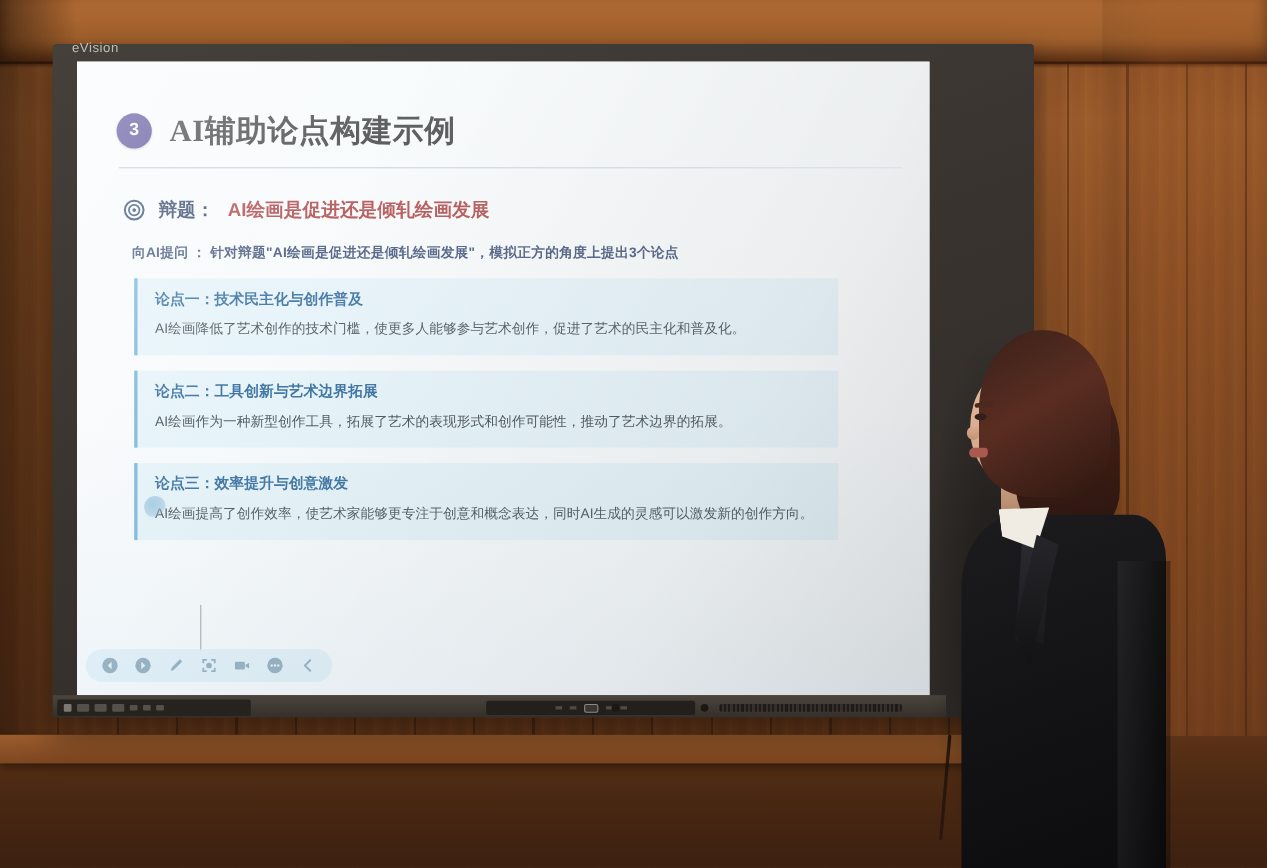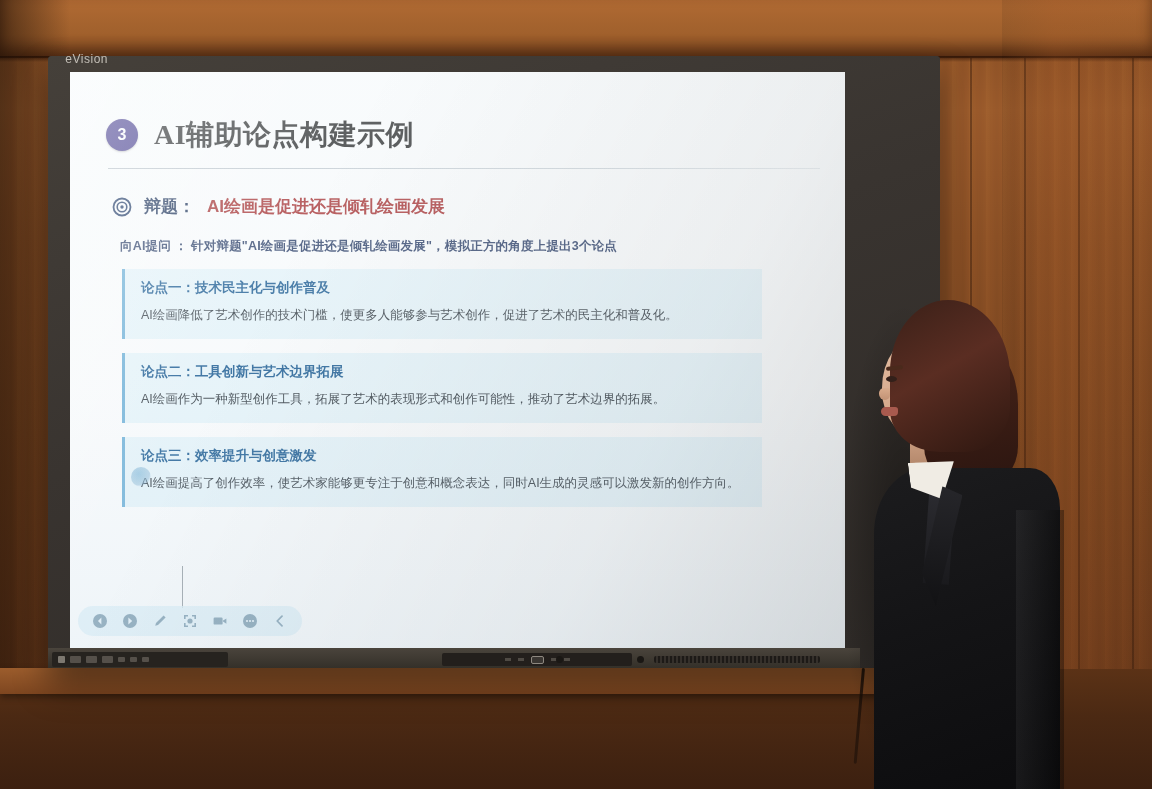--- a/index.html
+++ b/index.html
@@ -53,21 +53,21 @@
     position: absolute; left: 0; top: 0; width: 70px; height: 789px;
     background: linear-gradient(90deg, rgba(20,10,4,.55), rgba(20,10,4,0));
   }
   .floor {
     position: absolute; left: 0; bottom: 0; width: 1152px; height: 120px;
     background: linear-gradient(180deg,#5b3216 0%, #4b2913 40%, #3c2010 100%);
   }
 
   
   #display {
-    position: absolute; left: 48px; top: 56px;
+    position: absolute; left: 48px; top: 40px;
     width: 892px; height: 612px;
     background: #3a332c;
     border-radius: 4px;
     box-shadow: 0 18px 34px rgba(0,0,0,.45);
   }
   .bezel {
     position: absolute; inset: 0;
     background: linear-gradient(160deg,#45403a 0%, #393430 45%, #2d2926 100%);
     border-radius: 4px;
   }

